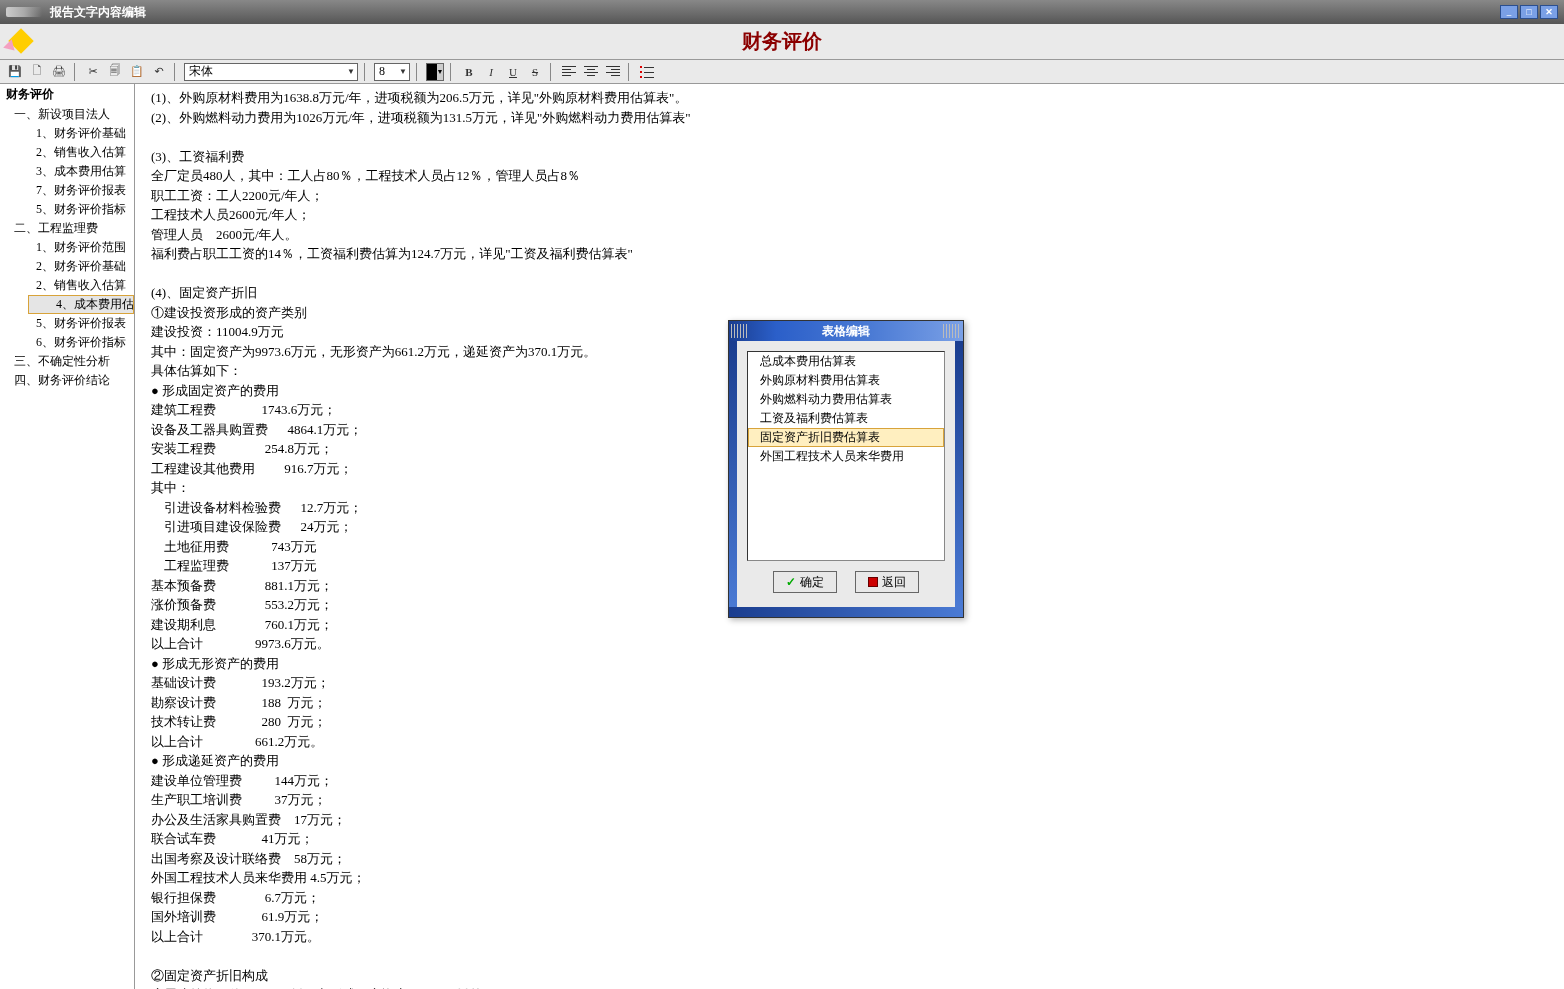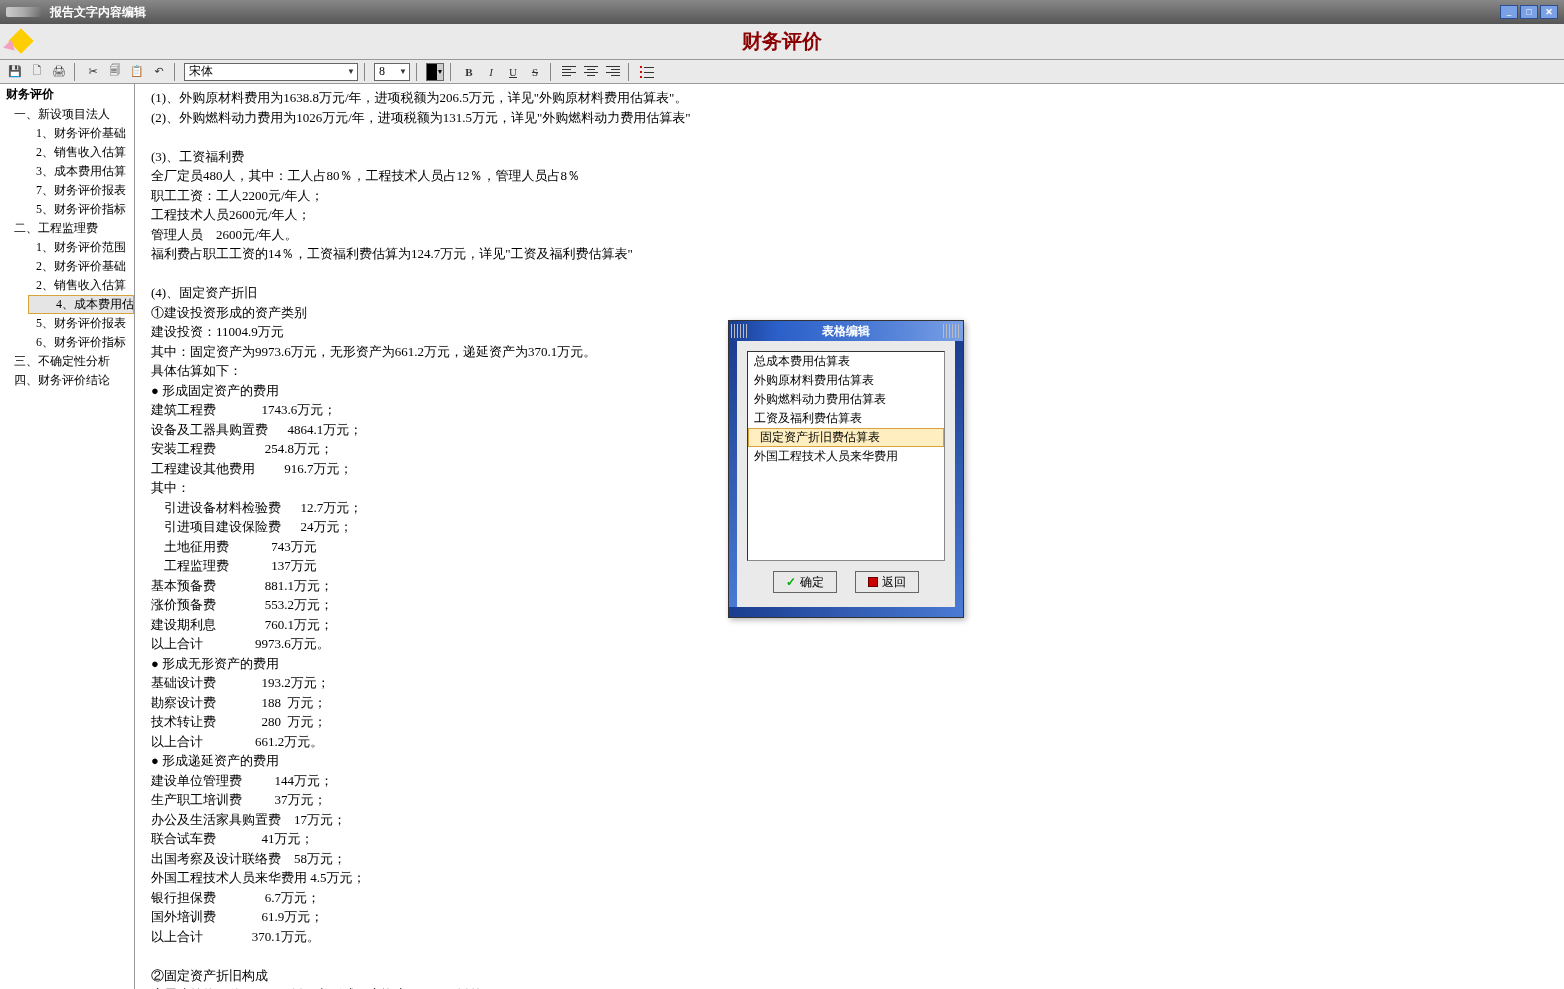--- a/index.html
+++ b/index.html
@@ -51,21 +51,21 @@
 .content { flex: 1; padding: 4px 16px; overflow-y: auto; line-height: 1.5; white-space: pre; font-size: 13px; position: relative; }
 
 
 .dialog { position: absolute; left: 710px; top: 320px; width: 236px; background: #6d28d9; border: 1px solid #333; box-shadow: 2px 2px 6px rgba(0,0,0,0.3); margin-left: 18px; }
 .dlg-tb { height: 20px; background: linear-gradient(to right, #1a3d8f 0%, #2b5fc9 20%, #4a7ad4 60%, #7aa0e6 100%); display: flex; align-items: center; justify-content: center; position: relative; }
 .dlg-tb-decor-l { position: absolute; left: 2px; width: 18px; height: 14px; background: repeating-linear-gradient(to right, #bbb 0, #bbb 1px, transparent 1px, transparent 3px); }
 .dlg-tb-decor-r { position: absolute; right: 2px; width: 18px; height: 14px; background: repeating-linear-gradient(to right, #bbb 0, #bbb 1px, transparent 1px, transparent 3px); }
 .dlg-title { color: #fff; font-size: 12px; font-weight: bold; }
 .dlg-body { padding: 10px; border-left: 8px solid; border-right: 8px solid; border-image: linear-gradient(to bottom, #1a3d8f, #4a7ad4) 1; background: #eaeaea; }
 .dlg-list { border: 1px inset #888; background: #fff; height: 210px; overflow: auto; }
-.dlg-li { padding: 1px 6px; cursor: pointer; }
+.dlg-li { padding: 1px 12px; cursor: pointer; }
 .dlg-li.sel { background: #ffefc0; border: 1px solid #d8a33a; padding: 0 11px; }
 .dlg-btns { display: flex; justify-content: center; gap: 18px; padding: 10px 0 4px; }
 .dlg-btn { width: 64px; height: 22px; border: 1px solid #666; background: #e8e8e8; display: flex; align-items: center; justify-content: center; gap: 4px; font-size: 12px; cursor: pointer; }
 .dlg-footer { height: 10px; background: linear-gradient(to right, #1a3d8f, #4a7ad4); }
 .chk { color: #0a0; font-weight: bold; }
 .stop { width: 10px; height: 10px; background: #c00; border: 1px solid #600; }
 </style>
 </head>
 <body>
 

